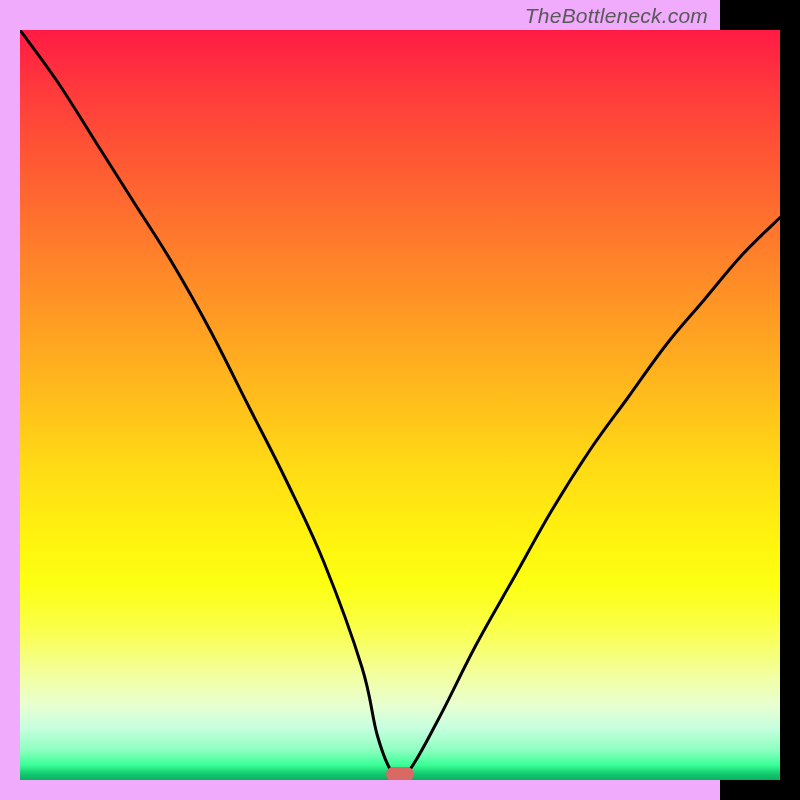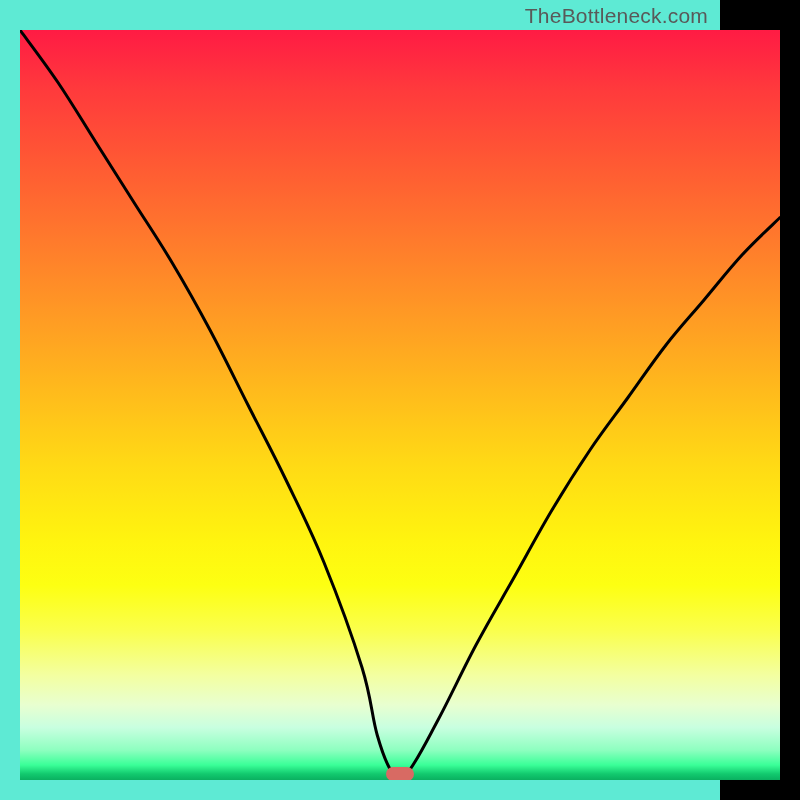--- a/index.html
+++ b/index.html
@@ -8,21 +8,22 @@
     width: 800px;
     height: 800px;
     background: #000;
     overflow: hidden;
     font-family: Arial, Helvetica, sans-serif;
   }
   .frame {
     position: relative;
     width: 720px;
     height: 800px;
-    background: #5eead4;
+    background: #f0abfc;
+    font-style: italic;
   }
   .watermark {
     position: absolute;
     top: 4px;
     right: 12px;
     color: #595959;
     font-size: 21px;
     font-weight: 400;
     letter-spacing: 0.2px;
     z-index: 10;

